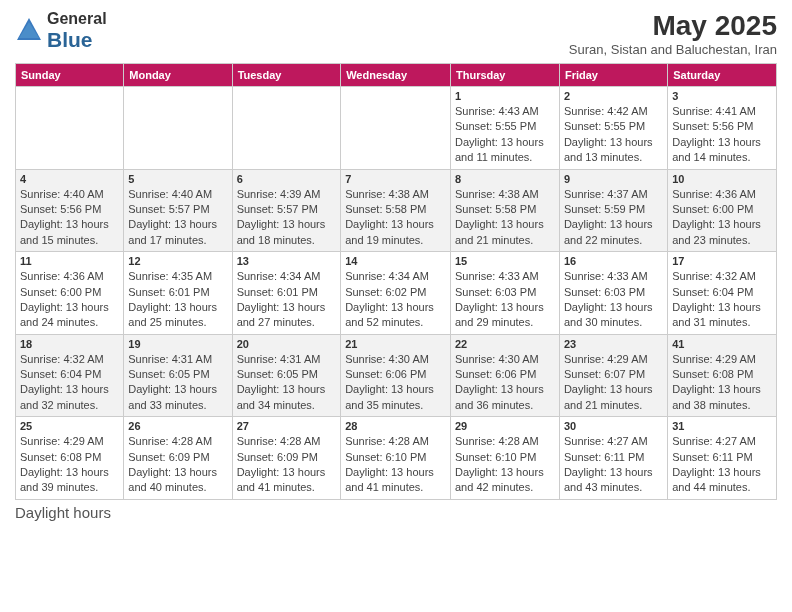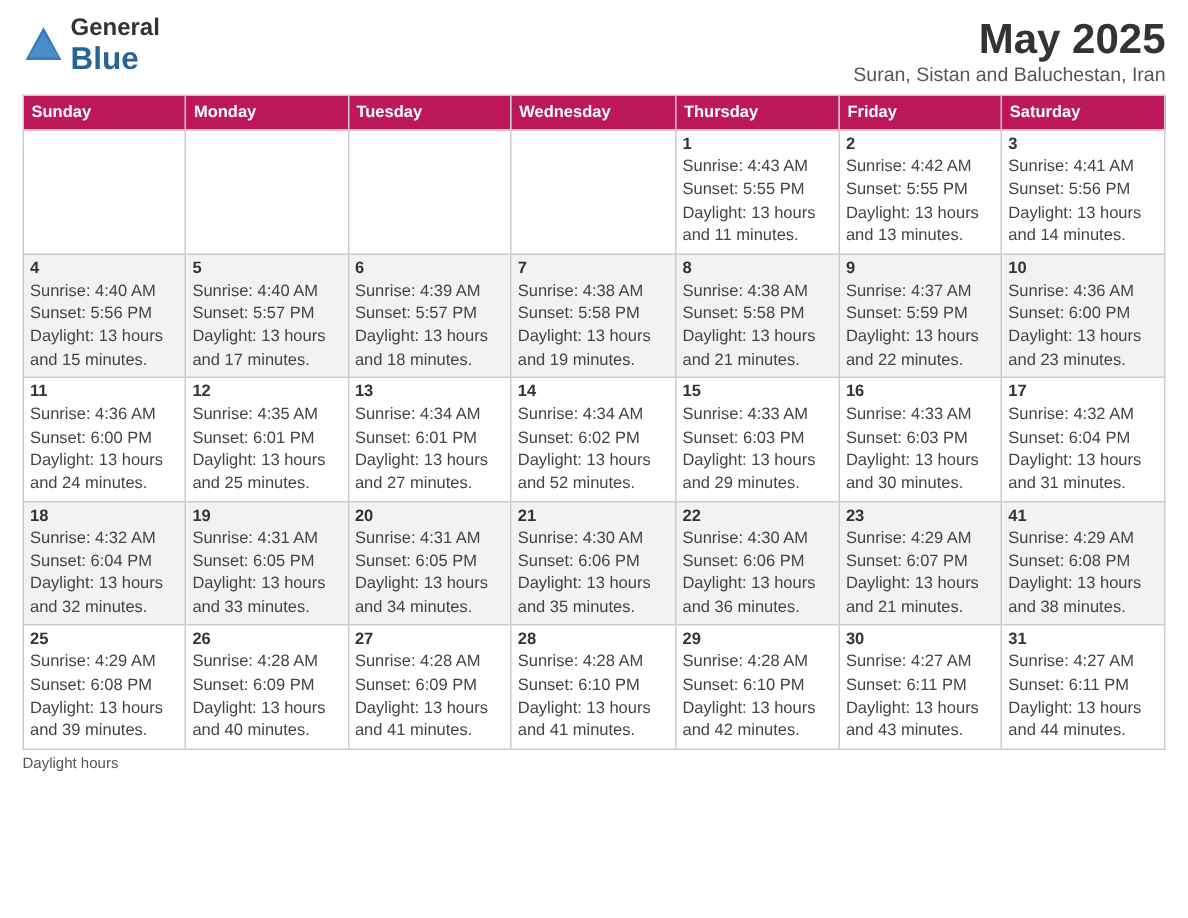--- a/index.html
+++ b/index.html
@@ -93,21 +93,21 @@
     }
     .day-info {
       color: #444;
       font-size: 11px;
       line-height: 1.4;
     }
     .empty-cell {
       background: #fff !important;
     }
     .footer-note {
-      font-size: 10px;
+      font-size: 15px;
       color: #555;
       margin-top: 4px;
       text-align: left;
     }
   </style>
 </head>
 <body>
 
 <div class="page">
   <div class="header">

